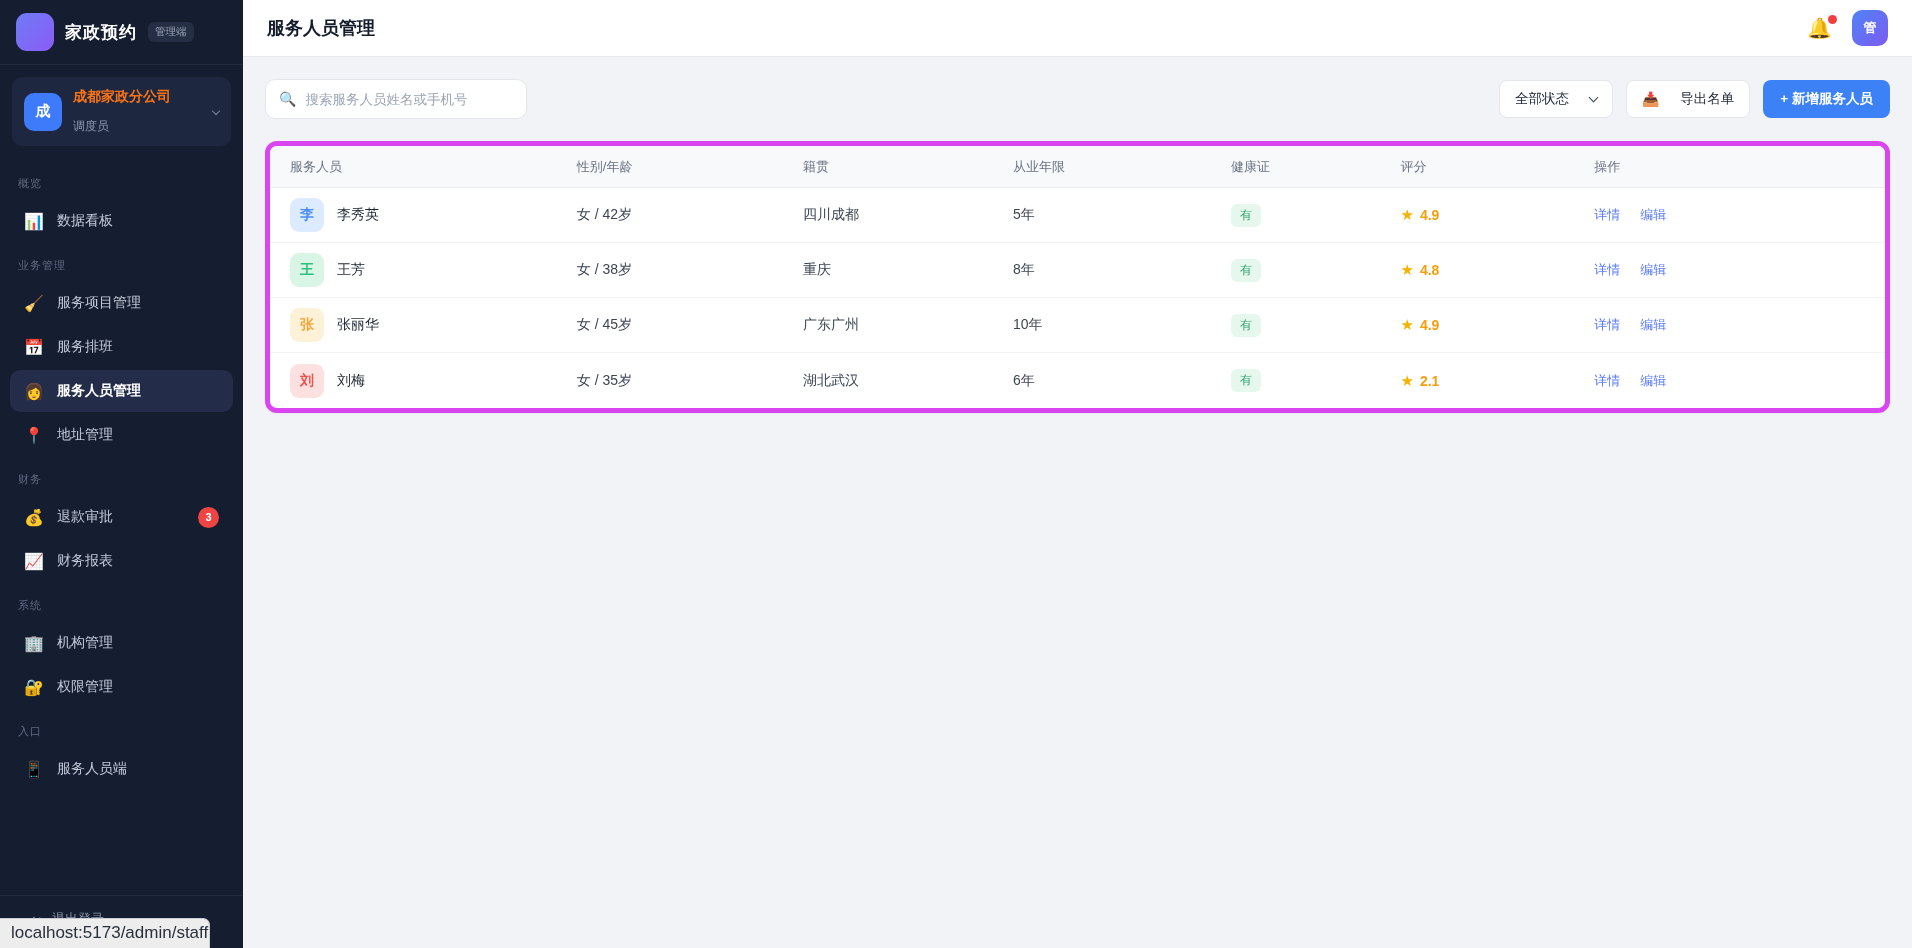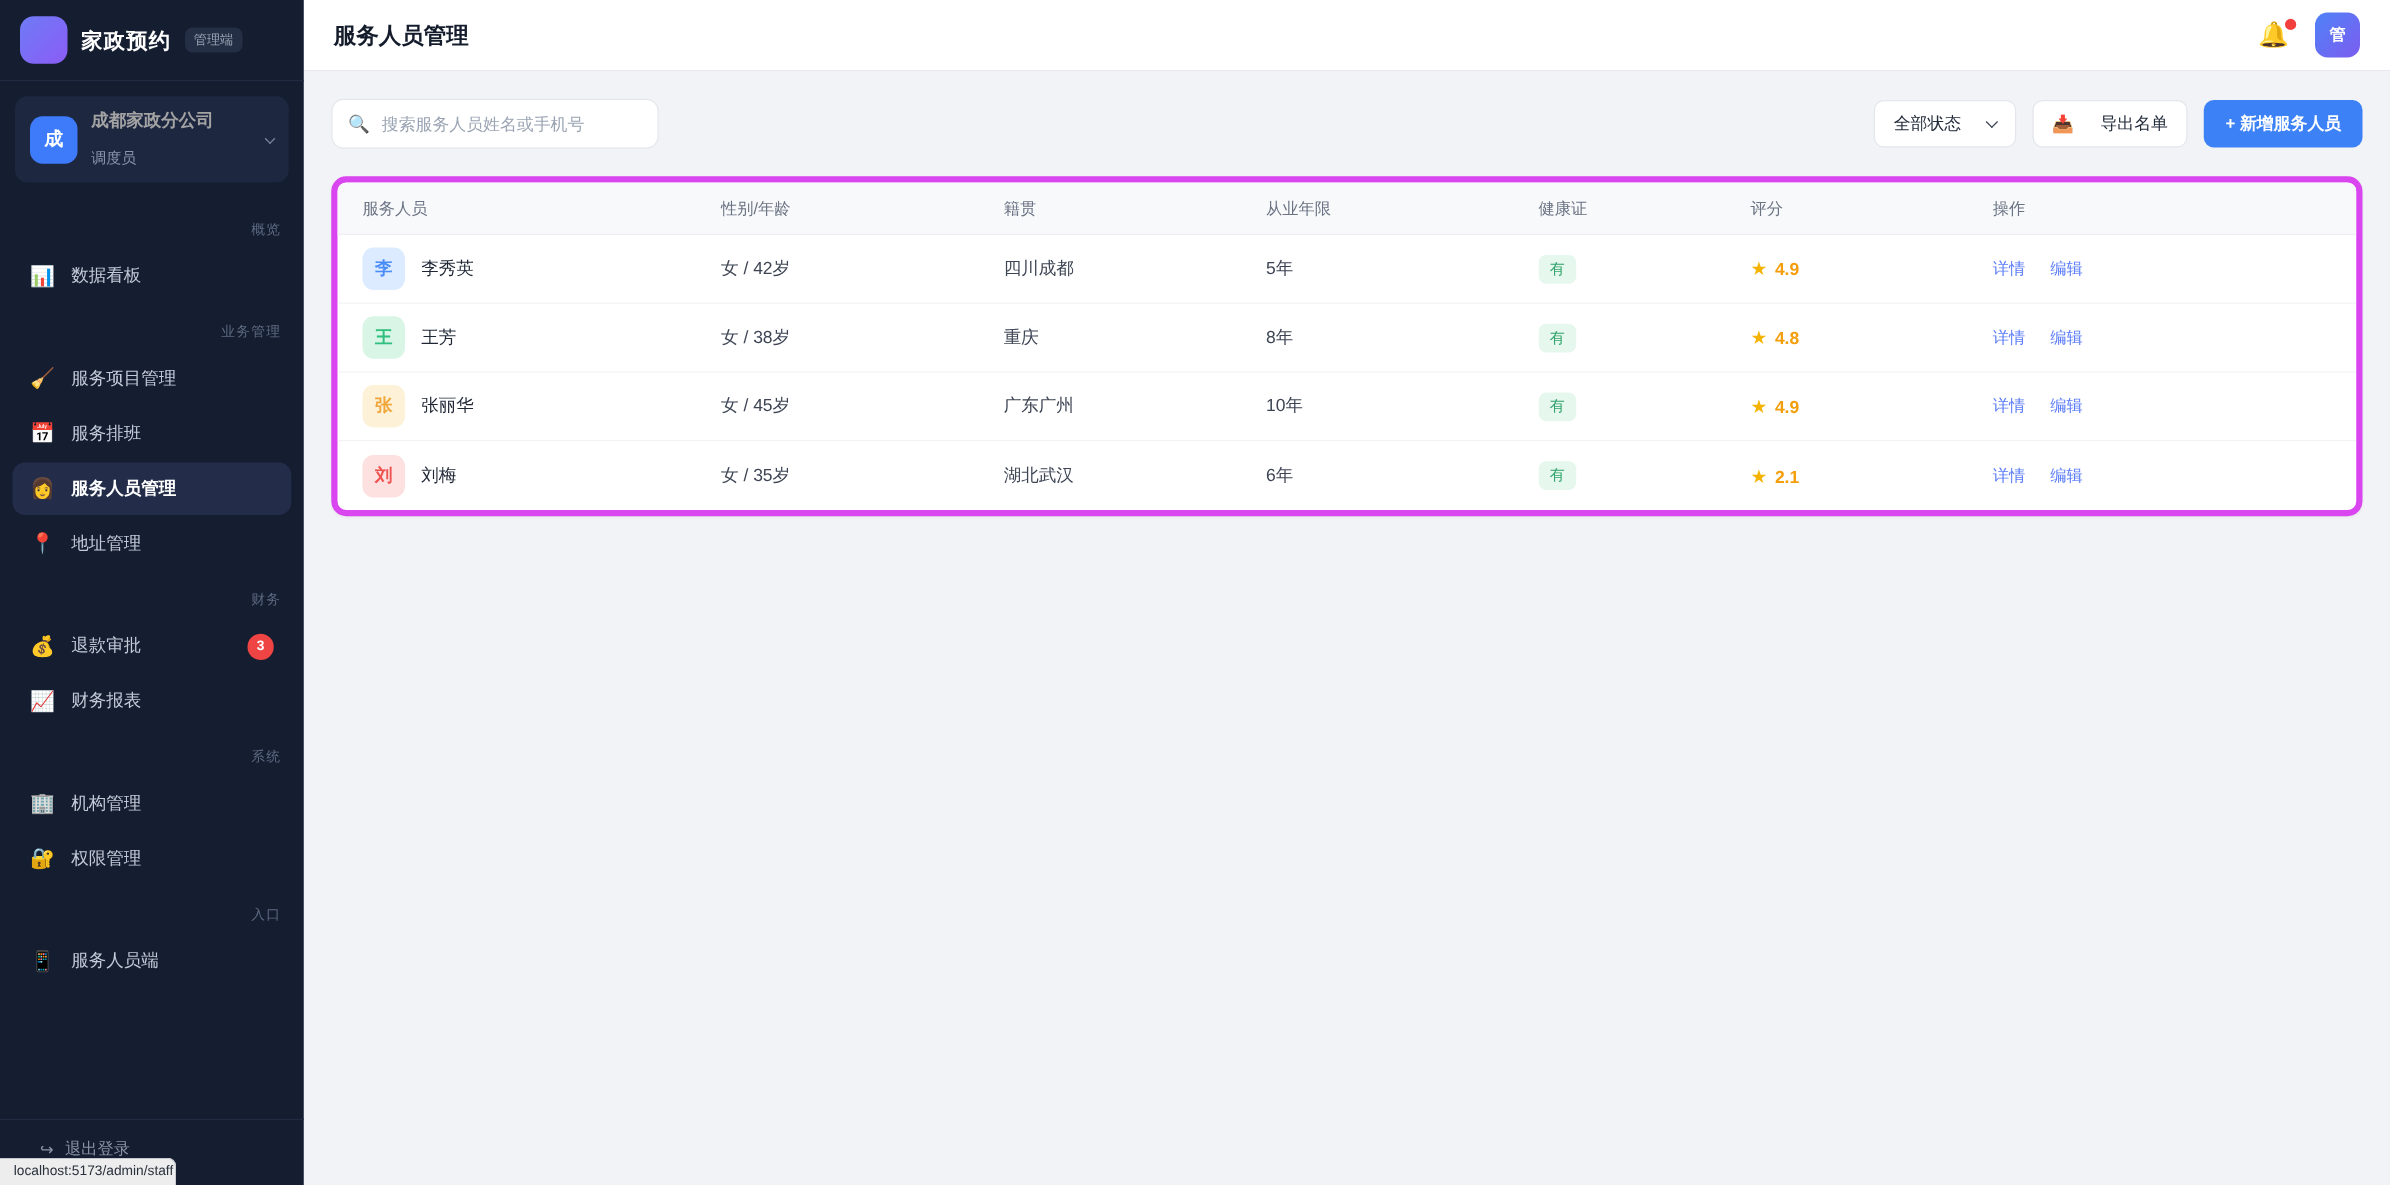--- a/index.html
+++ b/index.html
@@ -8,31 +8,31 @@
   .app { display:flex; width:1912px; height:948px; }
 
   
   .sidebar { width:243px; flex-shrink:0; background:#151d30; color:#c3cbd9; display:flex; flex-direction:column; position:relative; }
   .logo-row { display:flex; align-items:center; gap:11px; padding:13px 16px; border-bottom:1px solid #202a40; }
   .logo-square { width:38px; height:38px; border-radius:11px; background:linear-gradient(135deg,#6e7bf6,#8b5cf6); flex-shrink:0; }
   .app-name { font-size:17px; font-weight:bold; color:#ffffff; letter-spacing:1px; }
   .app-badge { font-size:10.5px; color:#9aa3b5; background:#242e44; padding:3px 7px; border-radius:6px; }
   .org-card { margin:12px; background:#1d2740; border-radius:10px; padding:11px 12px; display:flex; align-items:center; gap:11px; cursor:pointer; }
   .org-avatar { width:38px; height:38px; border-radius:10px; background:#3d7bfa; color:#fff; font-size:15px; font-weight:bold; display:flex; align-items:center; justify-content:center; flex-shrink:0; }
-  .org-name { font-size:14px; font-weight:bold; color:#a3a3a3; }
+  .org-name { font-size:14px; font-weight:bold; color:#f97316; }
   .org-role { font-size:12px; color:#8b96ab; margin-top:12px; }
   .org-chev { margin-left:auto; width:6px; height:6px; border-right:1.5px solid #7c879c; border-bottom:1.5px solid #7c879c; transform:rotate(45deg); margin-top:-2px; }
   .nav { flex:1; padding:2px 10px 0; overflow:hidden; }
-  .nav-section { font-size:11px; color:#5d6a82; margin:16px 8px 9px; letter-spacing:1px;text-align:right; }
+  .nav-section { font-size:11px; color:#5d6a82; margin:16px 8px 9px; letter-spacing:1px; }
   .nav-item { display:flex; align-items:center; gap:13px; padding:0 14px; height:42px; border-radius:10px; font-size:14px; color:#c3cbd9; cursor:pointer; margin-bottom:2px; }
   .nav-item.active { background:#232d49; color:#ffffff; font-weight:bold; }
   .nav-icon { font-size:16px; width:20px; text-align:center; }
   .nav-badge { margin-left:auto; background:#ef4444; color:#fff; font-size:11px; font-weight:bold; min-width:21px; height:21px; border-radius:50%; display:flex; align-items:center; justify-content:center; }
   .logout-row { border-top:1px solid #202a40; padding:14px 0 20px 32px; display:flex; align-items:center; gap:9px; color:#8b95a8; font-size:13px; cursor:pointer; }
-  .status-tip { position:absolute; left:0; bottom:0; background:#ededee; border:1px solid #c9cdd2; border-left:none; border-bottom:none; border-top-right-radius:7px; color:#29313c; font-size:11px; padding:4px 1px 5px 11px; z-index:20; white-space:nowrap; }
+  .status-tip { position:absolute; left:0; bottom:0; background:#ededee; border:1px solid #c9cdd2; border-left:none; border-bottom:none; border-top-right-radius:7px; color:#29313c; font-size:17px; padding:4px 1px 5px 11px; z-index:20; white-space:nowrap; }
 
   
   .main { flex:1; display:flex; flex-direction:column; min-width:0; }
   .topbar { height:57px; background:#ffffff; border-bottom:1px solid #e7e9ee; display:flex; align-items:center; padding:0 24px; flex-shrink:0; }
   .page-title { font-size:18px; font-weight:bold; color:#141c2c; }
   .topbar-right { margin-left:auto; display:flex; align-items:center; gap:20px; }
   .bell-wrap { position:relative; font-size:20px; cursor:pointer; line-height:1; }
   .bell-dot { position:absolute; top:-3px; right:-5px; width:9px; height:9px; border-radius:50%; background:#f43f3f; }
   .avatar-btn { width:36px; height:36px; border-radius:10px; background:linear-gradient(135deg,#4f83f7,#7c5cf0); color:#fff; font-size:13px; font-weight:bold; display:flex; align-items:center; justify-content:center; cursor:pointer; }
 

